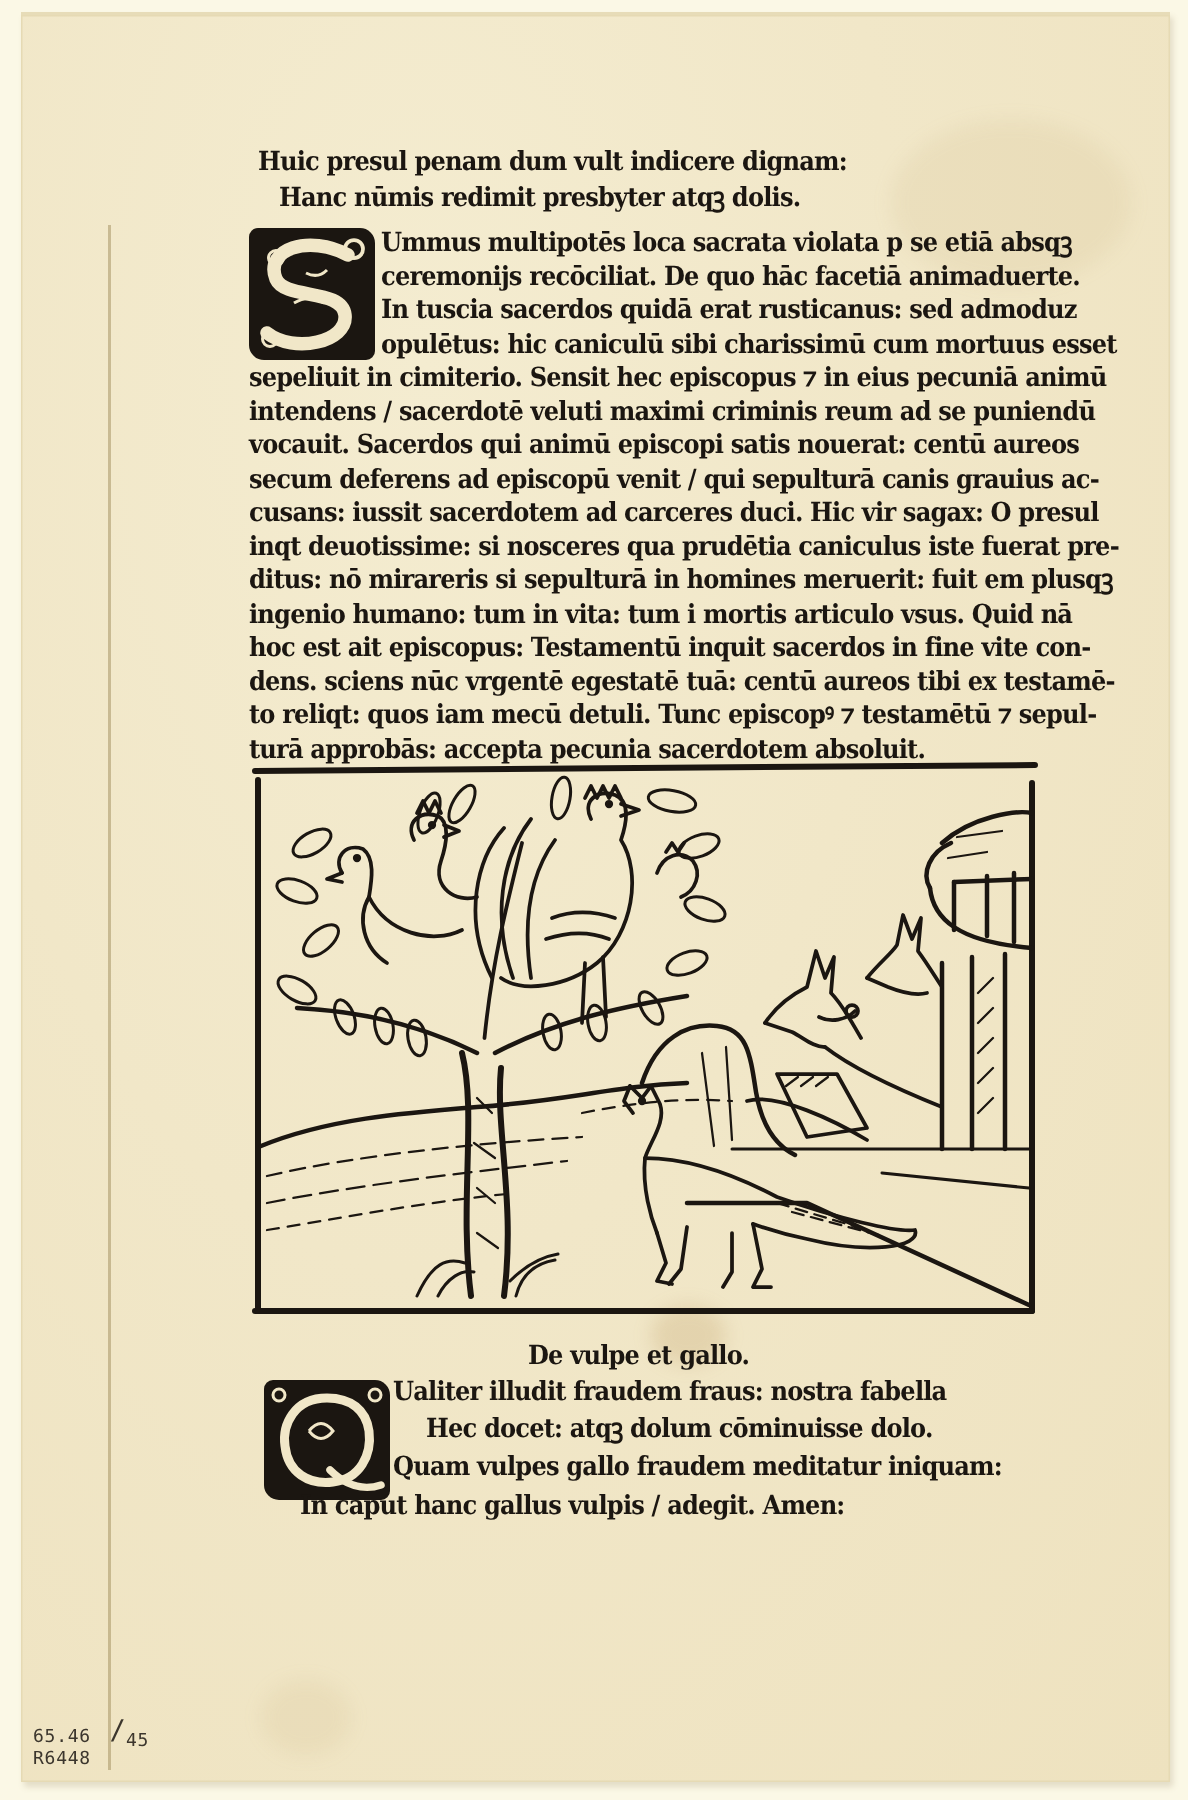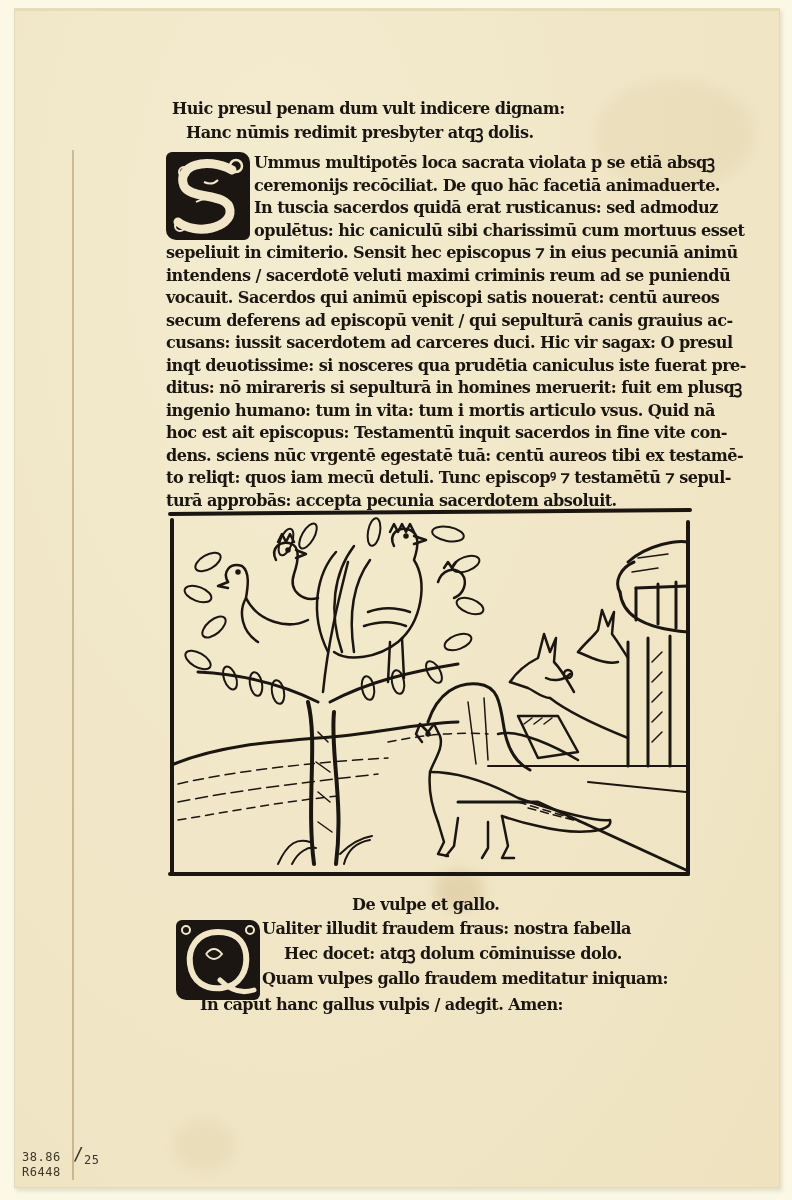--- a/index.html
+++ b/index.html
@@ -228,17 +228,17 @@
 </div>
 
 <div class="text-block" style="top:918px;left:150px;">
   <div class="line" style="top:0;left:112px;">Ualiter illudit fraudem fraus: nostra fabella</div>
   <div class="line" style="top:25px;left:134px;">Hec docet: atqꝫ dolum cōminuisse dolo.</div>
   <div class="line" style="top:50px;left:112px;">Quam vulpes gallo fraudem meditatur iniquam:</div>
   <div class="line" style="top:76px;left:50px;">In caput hanc gallus vulpis / adegit. Amen:</div>
 </div>
 
 <div class="shelfmark">
-  <div>38.86</div>
+  <div>65.46</div>
   <div>R6448</div>
   <span class="slash">/</span>
-  <span class="ref">25</span>
+  <span class="ref">45</span>
 </div>
 
 </body></html>

